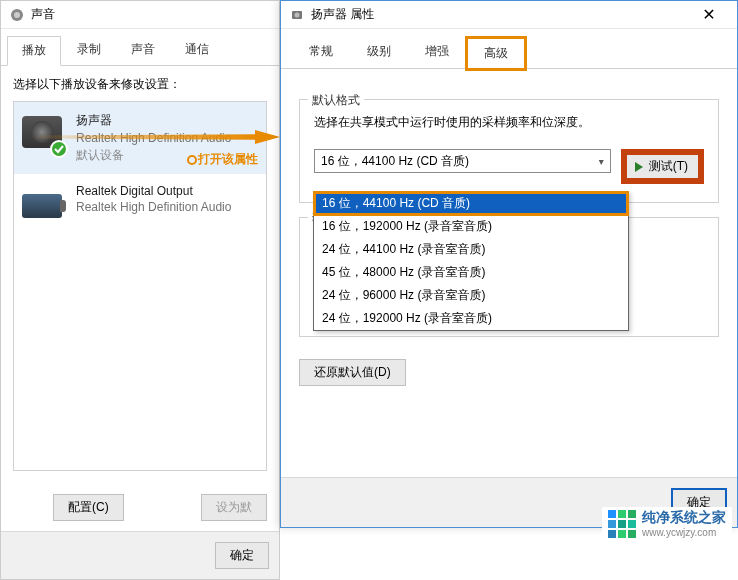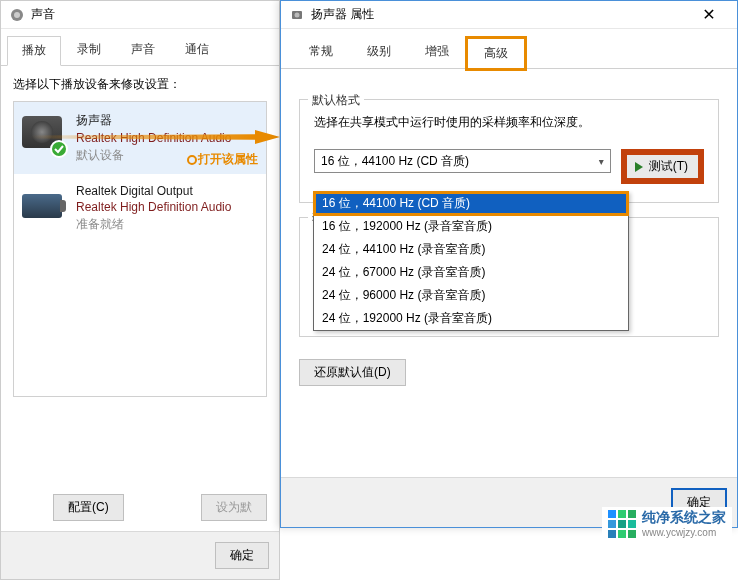--- a/index.html
+++ b/index.html
@@ -6,31 +6,31 @@
 body { width: 738px; height: 580px; background: #fff; position: relative; overflow: hidden; }
 
 
 .sound-win { position: absolute; left: 0; top: 0; width: 280px; height: 580px; border: 1px solid #ccc; background: #fff; }
 .titlebar { height: 28px; display: flex; align-items: center; padding: 0 8px; border-bottom: 1px solid #e8e8e8; }
 .titlebar .icon { width: 16px; height: 16px; margin-right: 6px; display: inline-flex; align-items: center; justify-content: center; }
 .tabs { display: flex; padding: 6px 6px 0 6px; border-bottom: 1px solid #d0d0d0; }
 .tab { padding: 5px 14px 6px; margin-right: 2px; cursor: pointer; color: #333; position: relative; top: 1px; }
 .tab.active { background: #fff; border: 1px solid #d0d0d0; border-bottom: 1px solid #fff; }
 .sound-body { padding: 10px 12px; }
-.device-list { border: 1px solid #d0d0d0; margin-top: 8px; height: 296px; background: #fff; overflow: hidden; }
+.device-list { border: 1px solid #d0d0d0; margin-top: 8px; height: 370px; background: #fff; overflow: hidden; }
 .device-item { display: flex; padding: 10px 8px; gap: 10px; position: relative; }
 .device-item.selected { background: #e6f0fb; }
 .dev-icon { width: 44px; height: 44px; position: relative; flex-shrink: 0; }
 .speaker-icon { width: 40px; height: 32px; background: linear-gradient(#555,#333); border-radius: 4px; position: relative; margin-top: 4px; }
 .speaker-icon::after { content: ""; position: absolute; left: 50%; top: 50%; width: 22px; height: 22px; margin: -11px 0 0 -11px; border-radius: 50%; background: radial-gradient(#888,#222); }
 .check-badge { position: absolute; bottom: -2px; right: -2px; width: 18px; height: 18px; border-radius: 50%; background: #3aaa35; display: flex; align-items: center; justify-content: center; color: #fff; border: 2px solid #fff; }
 .digital-icon { width: 40px; height: 24px; background: linear-gradient(#4a6a8a,#2a3a4a); border-radius: 3px; margin-top: 10px; position: relative; }
 .digital-icon::after { content: ""; position: absolute; right: -4px; top: 6px; width: 6px; height: 12px; background: #666; border-radius: 0 3px 3px 0; }
 .dev-text .name { color: #1a1a1a; }
-.dev-text .sub { color: #7f1d1d; margin-top: 2px; text-align: center; }
+.dev-text .sub { color: #737373; margin-top: 2px; text-align: center; }
 .dev-text .status { color: #8a8a8a; margin-top: 2px; }
 .callout { position: absolute; right: 8px; bottom: 6px; display: flex; align-items: center; gap: 1px; color: #e88a00; font-weight: bold; }
 .bullet { width: 10px; height: 10px; border: 2px solid #e88a00; border-radius: 50%; display: inline-block; }
 .arrow-annot { position: absolute; top: 130px; left: 30px; width: 250px; height: 14px; background: linear-gradient(to right, rgba(232,138,0,0) 0%, rgba(232,138,0,.6) 40%, #e88a00 90%); clip-path: polygon(0 40%, 90% 30%, 90% 0, 100% 50%, 90% 100%, 90% 70%, 0 60%); pointer-events: none; }
 .sound-bottom { position: absolute; bottom: 58px; left: 12px; right: 12px; display: flex; justify-content: space-between; align-items: center; padding-left: 40px; }
 .btn { background: #e9e9e9; border: 1px solid #bfbfbf; padding: 4px 14px; cursor: pointer; }
 .btn.disabled { color: #9a9a9a; }
 .sound-footer { position: absolute; bottom: 0; left: 0; right: 0; border-top: 1px solid #d9d9d9; padding: 10px; text-align: right; background: #f0f0f0; }
 
 
@@ -104,21 +104,20 @@
           <span>打开该属性</span>
         </div>
       </div>
       <div class="device-item">
         <div class="dev-icon">
           <div class="digital-icon"></div>
         </div>
         <div class="dev-text">
           <div class="name">Realtek Digital Output</div>
           <div class="sub">Realtek High Definition Audio</div>
-          <div class="status">准备就绪</div>
         </div>
       </div>
     </div>
     <div class="sound-bottom">
       <button class="btn">配置(C)</button>
       <button class="btn disabled">设为默</button>
     </div>
   </div>
   <div class="sound-footer">
     <button class="btn">确定</button>
@@ -164,21 +163,21 @@
     </div>
     <div class="restore-row">
       <button class="btn">还原默认值(D)</button>
     </div>
   </div>
 
   <div class="dropdown">
     <div class="dd-item selected">16 位，44100 Hz (CD 音质)</div>
     <div class="dd-item">16 位，192000 Hz (录音室音质)</div>
     <div class="dd-item">24 位，44100 Hz (录音室音质)</div>
-    <div class="dd-item">24 位，67000 Hz (录音室音质)</div>
+    <div class="dd-item">45 位，48000 Hz (录音室音质)</div>
     <div class="dd-item">24 位，96000 Hz (录音室音质)</div>
     <div class="dd-item">24 位，192000 Hz (录音室音质)</div>
   </div>
 
   <div class="prop-footer">
     <button class="btn primary">确定</button>
   </div>
 </div>
 
 <div class="watermark">

